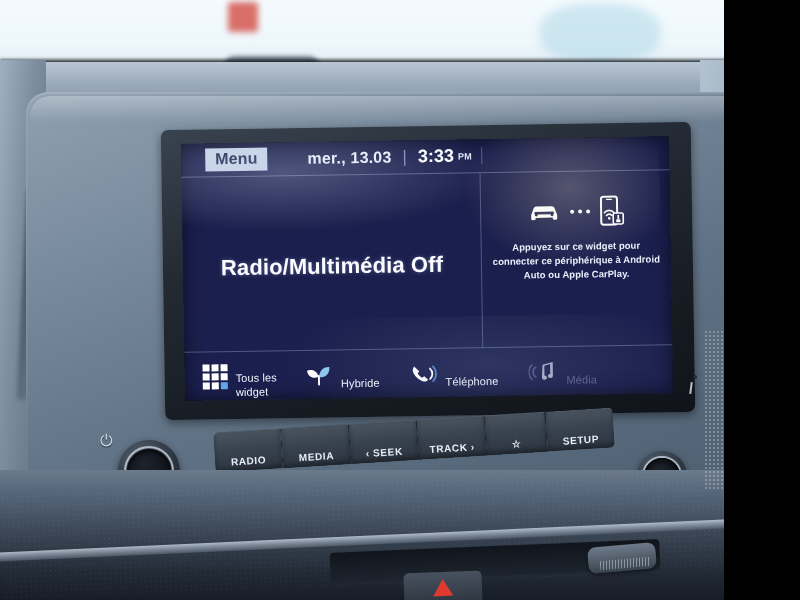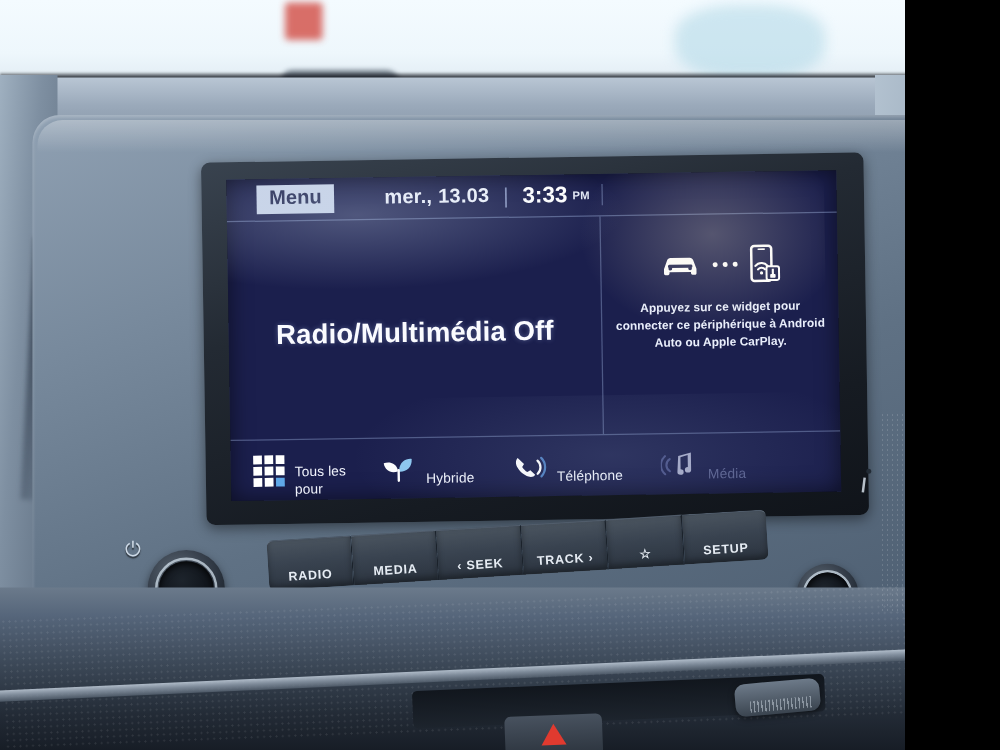--- a/index.html
+++ b/index.html
@@ -547,21 +547,21 @@
           <span></span>
             <span></span>
             <span></span>
           <span></span>
             <span></span>
             <span></span>
           <span></span>
             <span></span>
             <span class="accent"></span>
         </span>
-        <span class="lbl"><span>Tous les</span><br><span>pour</span></span>
+        <span class="lbl"><span>Tous les</span><br><span>widget</span></span>
       </div>
 
       <div class="dock-gap-a"></div>
 
       <div class="dock-item">
         <svg width="28" height="24" viewBox="0 0 28 24">
           <path d="M13.6 12.2 C12 6.4 6.6 5.2 2.4 6.8 C3.2 12.6 8 15.2 13.6 13.4 Z" fill="#ffffff"></path>
           <path d="M14.6 12.4 C15.2 5.6 20.4 3 24.8 3.6 C25.2 10.2 20.6 14 14.6 13.6 Z" fill="#8dc8f0"></path>
           <rect x="13.3" y="11.4" width="1.9" height="10.4" rx="0.9" fill="#ffffff"></rect>
         </svg>

